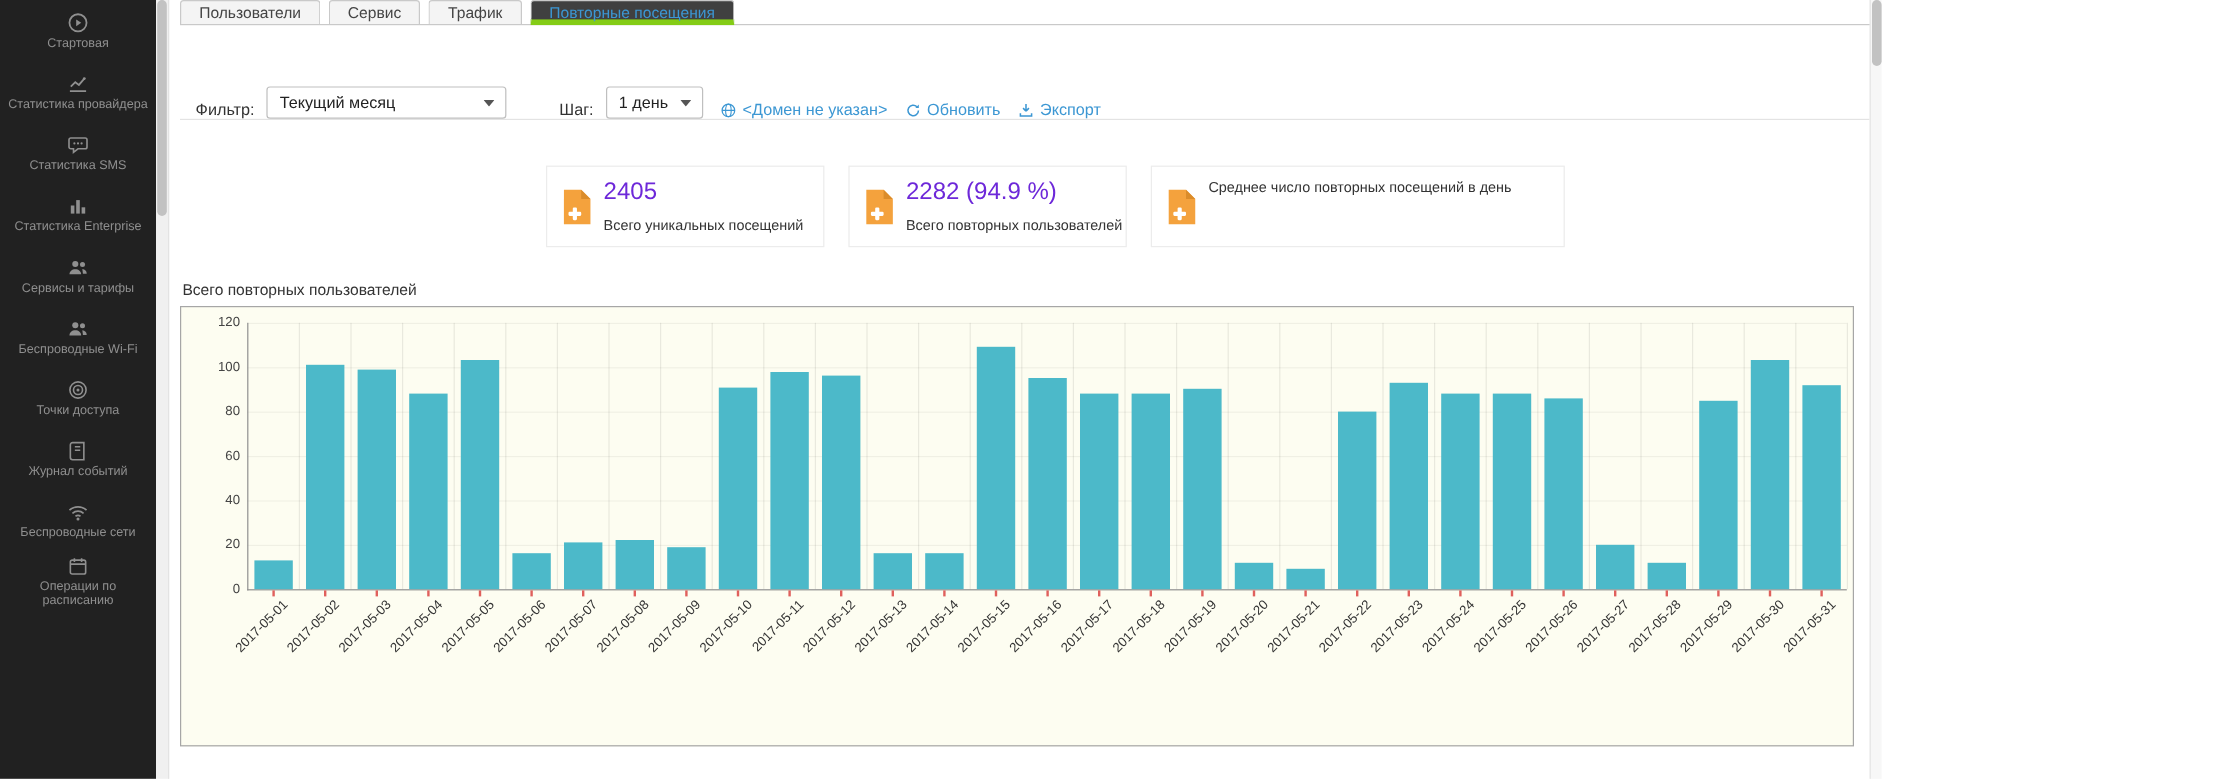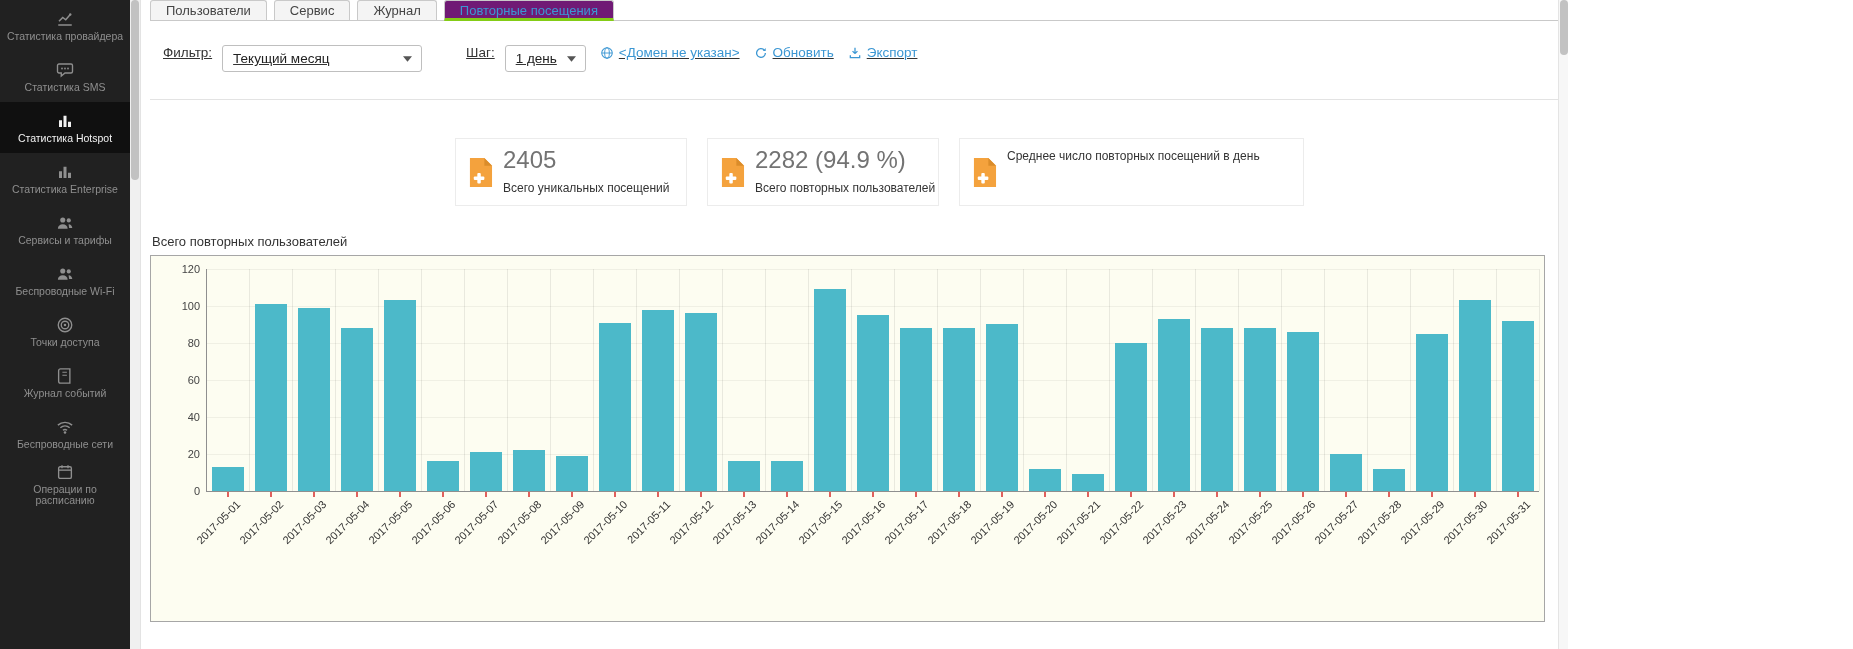--- a/index.html
+++ b/index.html
@@ -16,89 +16,88 @@
   .side-icon svg{width:18px;height:18px;display:block;}
   .side-label{font-size:10.5px;line-height:11px;text-align:center;padding:0 4px;}
   
   .v-scroll{position:absolute;top:0;height:649px;background:#f0f0f0;}
   #sidebarScroll{left:130px;width:11px;border-right:1px solid #e3e3e3;box-sizing:border-box;}
   #mainScroll{left:1558px;width:10px;background:#f7f7f7;border-left:1px solid #e4e4e4;box-sizing:border-box;}
   .v-thumb{position:absolute;left:1px;width:8px;background:#c2c2c2;border-radius:4px;}
   
   .tabs{position:absolute;left:150px;top:0;width:1408px;height:20px;border-bottom:1px solid #c9c9c9;display:flex;align-items:flex-end;gap:7px;z-index:2;}
   .tab{box-sizing:border-box;height:20px;padding:0 15px;font-size:13px;line-height:19px;background:#f4f4f4;border:1px solid #c9c9c9;border-bottom:none;border-radius:3px 3px 0 0;color:#444;cursor:pointer;white-space:nowrap;}
-  .tab.active{background:#701a75;color:#3c97d3;height:21px;margin-bottom:-1px;border-bottom:3px solid #84cc16;}
-  
-  .filter-bar{position:absolute;left:150px;top:45px;width:1408px;height:55px;border-bottom:1px solid #e3e3e3;display:flex;align-items:flex-start;font-size:13.5px;color:#333;box-sizing:border-box;padding-left:13px;text-decoration:underline;}
+  .tab.active{background:#404040;color:#3c97d3;height:21px;margin-bottom:-1px;border-bottom:5px solid #84cc16;}
+  
+  .filter-bar{position:absolute;left:150px;top:45px;width:1408px;height:55px;border-bottom:1px solid #e3e3e3;display:flex;align-items:flex-end;font-size:13.5px;color:#333;box-sizing:border-box;padding-left:13px;}
   .f-label{margin-right:10px;}
   .step-label{margin-left:44px;}
   .select{height:27px;border:1px solid #bfbfbf;border-radius:3px;background:#fff;display:flex;align-items:center;justify-content:space-between;gap:10px;padding:0 9px 0 10px;font-size:13.5px;color:#222;cursor:pointer;box-sizing:border-box;}
   .select-wide{width:200px;}
   .sel-arrow{display:flex;color:#555;}
   .sel-arrow svg{width:9px;height:6px;}
   .link{color:#3c97d3;display:flex;align-items:center;gap:5px;cursor:pointer;text-decoration:none;font-size:13.5px;margin-left:14px;white-space:nowrap;}
   .lnk-ic{display:flex;color:#3c97d3;}
   .lnk-ic svg{width:14px;height:14px;}
   
   .stat-card{position:absolute;top:138px;height:68px;background:#fff;border:1px solid #ececec;box-sizing:border-box;padding:9px 12px;display:flex;gap:10px;align-items:stretch;}
   .st0{left:455px;width:232px;}
   .st1{left:707px;width:232px;}
   .st2{left:959px;width:345px;}
   .stat-icon{display:flex;align-items:center;}
   .stat-icon svg{width:25px;height:31px;}
   .stat-col{display:flex;flex-direction:column;justify-content:space-between;padding:1px 0;}
-  .stat-value{font-size:24px;color:#737373;line-height:22px;}
+  .stat-value{font-size:20px;color:#6d28d9;line-height:22px;}
   .stat-caption{font-size:12px;color:#333;white-space:nowrap;}
   
   .chart-title{position:absolute;left:152px;top:234px;font-size:13px;color:#333;}
   .chart-box{position:absolute;left:150px;top:255px;width:1395px;height:367px;background:#fdfdf1;border:1px solid #a6a6a6;box-sizing:border-box;overflow:hidden;}
   .grid-v{position:absolute;width:1px;background:rgba(0,0,0,0.08);}
   .grid-h{position:absolute;height:1px;background:rgba(0,0,0,0.05);}
   .axis-y{position:absolute;width:1px;background:#8f8f8f;}
   .axis-x{position:absolute;height:1px;background:#8f8f8f;}
   .y-label{position:absolute;font-size:11px;color:#444;text-align:right;width:40px;}
   .bar{position:absolute;cursor:pointer;}
   .x-tick{position:absolute;width:2px;height:5px;background:#e0605c;}
   .x-label{position:absolute;font-size:11px;color:#333;width:110px;text-align:right;transform:rotate(-45deg);transform-origin:100% 0;white-space:nowrap;}
 </style>
 </head>
 <body>
 
 <aside class="sidebar" id="sidebarEl">
     <div class="side-item">
       <span class="side-icon">
         <svg viewBox="0 0 24 24">
+          <circle cx="12" cy="12" r="9.5" fill="none" stroke="currentColor" stroke-width="2"></circle>
+          <path d="M10 8.2l5.6 3.8-5.6 3.8z" fill="currentColor"></path>
+        </svg>
+      </span>
+      <span class="side-label">Стартовая</span>
+    </div>
+    <div class="side-item">
+      <span class="side-icon">
+        <svg viewBox="0 0 24 24">
           <path d="M3 20h18" stroke="currentColor" stroke-width="2" fill="none"></path>
           <path d="M4 15l5-5 4 3 6-7" stroke="currentColor" stroke-width="2" fill="none"></path>
           <circle cx="19" cy="6" r="1.6" fill="currentColor"></circle>
         </svg>
       </span>
       <span class="side-label">Статистика провайдера</span>
     </div>
     <div class="side-item">
       <span class="side-icon">
         <svg viewBox="0 0 24 24">
           <path d="M4 4h16c1.1 0 2 .9 2 2v8c0 1.1-.9 2-2 2h-8l-5 4v-4H4c-1.1 0-2-.9-2-2V6c0-1.1.9-2 2-2z" fill="none" stroke="currentColor" stroke-width="1.8"></path>
           <circle cx="8" cy="10" r="1.2" fill="currentColor"></circle>
           <circle cx="12" cy="10" r="1.2" fill="currentColor"></circle>
           <circle cx="16" cy="10" r="1.2" fill="currentColor"></circle>
         </svg>
       </span>
       <span class="side-label">Статистика SMS</span>
     </div>
-    <div class="side-item active">
-      <span class="side-icon">
-        <svg viewBox="0 0 24 24">
-          <rect x="4" y="11" width="4" height="9" fill="currentColor"></rect>
-          <rect x="10" y="5" width="4" height="15" fill="currentColor"></rect>
-          <rect x="16" y="13" width="4" height="7" fill="currentColor"></rect>
-        </svg>
-      </span>
-      <span class="side-label">Статистика Hotspot</span>
-    </div>
     <div class="side-item">
       <span class="side-icon">
         <svg viewBox="0 0 24 24">
           <rect x="4" y="11" width="4" height="9" fill="currentColor"></rect>
           <rect x="10" y="5" width="4" height="15" fill="currentColor"></rect>
           <rect x="16" y="13" width="4" height="7" fill="currentColor"></rect>
         </svg>
       </span>
       <span class="side-label">Статистика Enterprise</span>
     </div>
@@ -166,21 +165,21 @@
     </div>
   </aside>
 
 <div class="v-scroll" id="sidebarScroll">
   <div class="v-thumb" style="top:0;height:180px;"></div>
 </div>
 
 <div class="tabs" id="tabBar">
     <div class="tab">Пользователи</div>
     <div class="tab">Сервис</div>
-    <div class="tab">Журнал</div>
+    <div class="tab">Трафик</div>
     <div class="tab active">Повторные посещения</div>
   </div>
 
 <div class="filter-bar">
   <span class="f-label">Фильтр:</span>
   <div class="select select-wide">
     <span>Текущий месяц</span>
     <span class="sel-arrow">
         <svg viewBox="0 0 10 6">
           <path d="M0 0l5 6 5-6z" fill="currentColor"></path>

